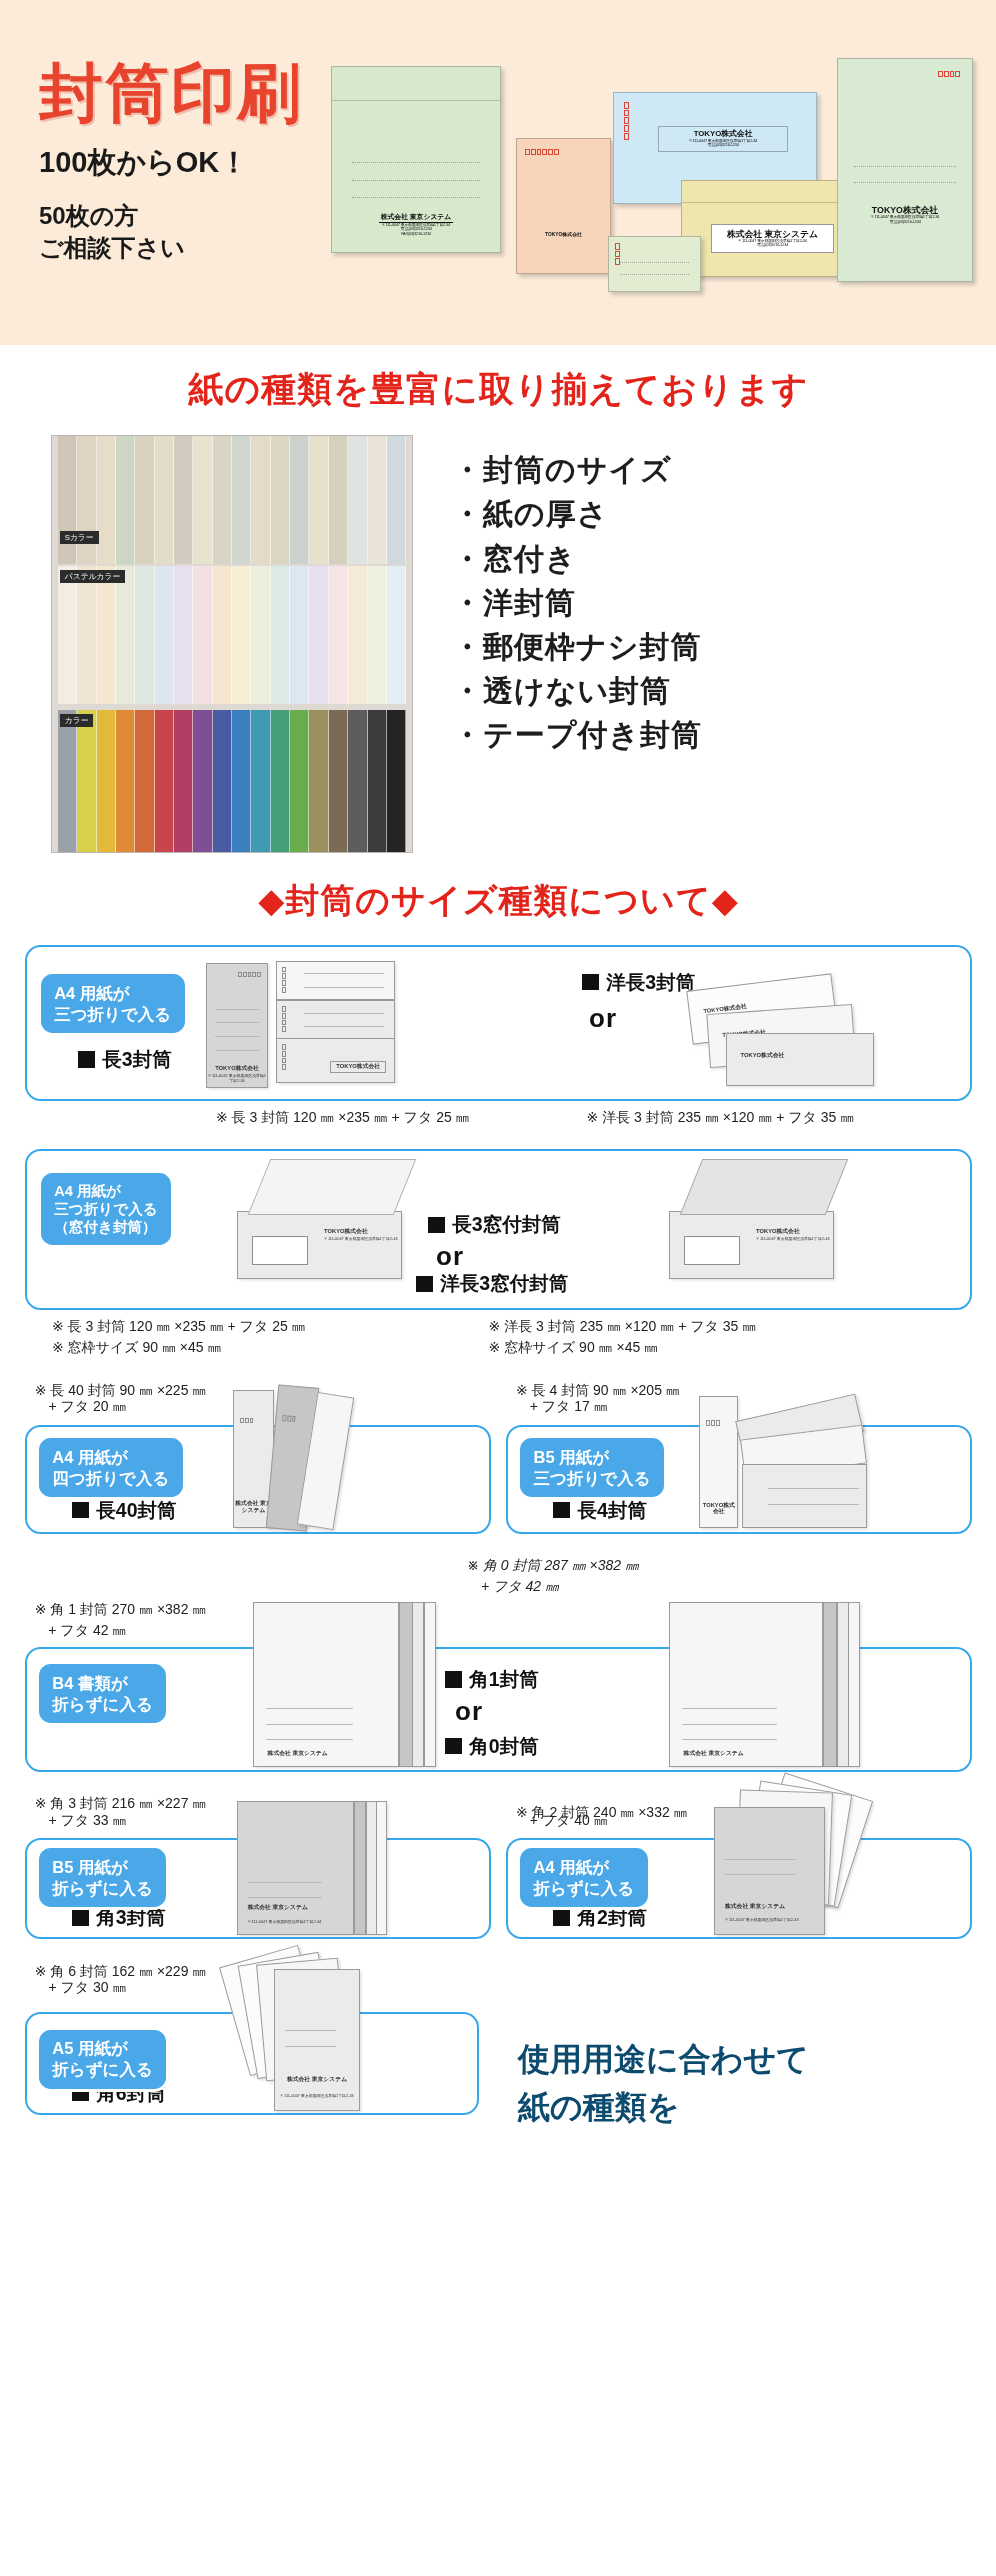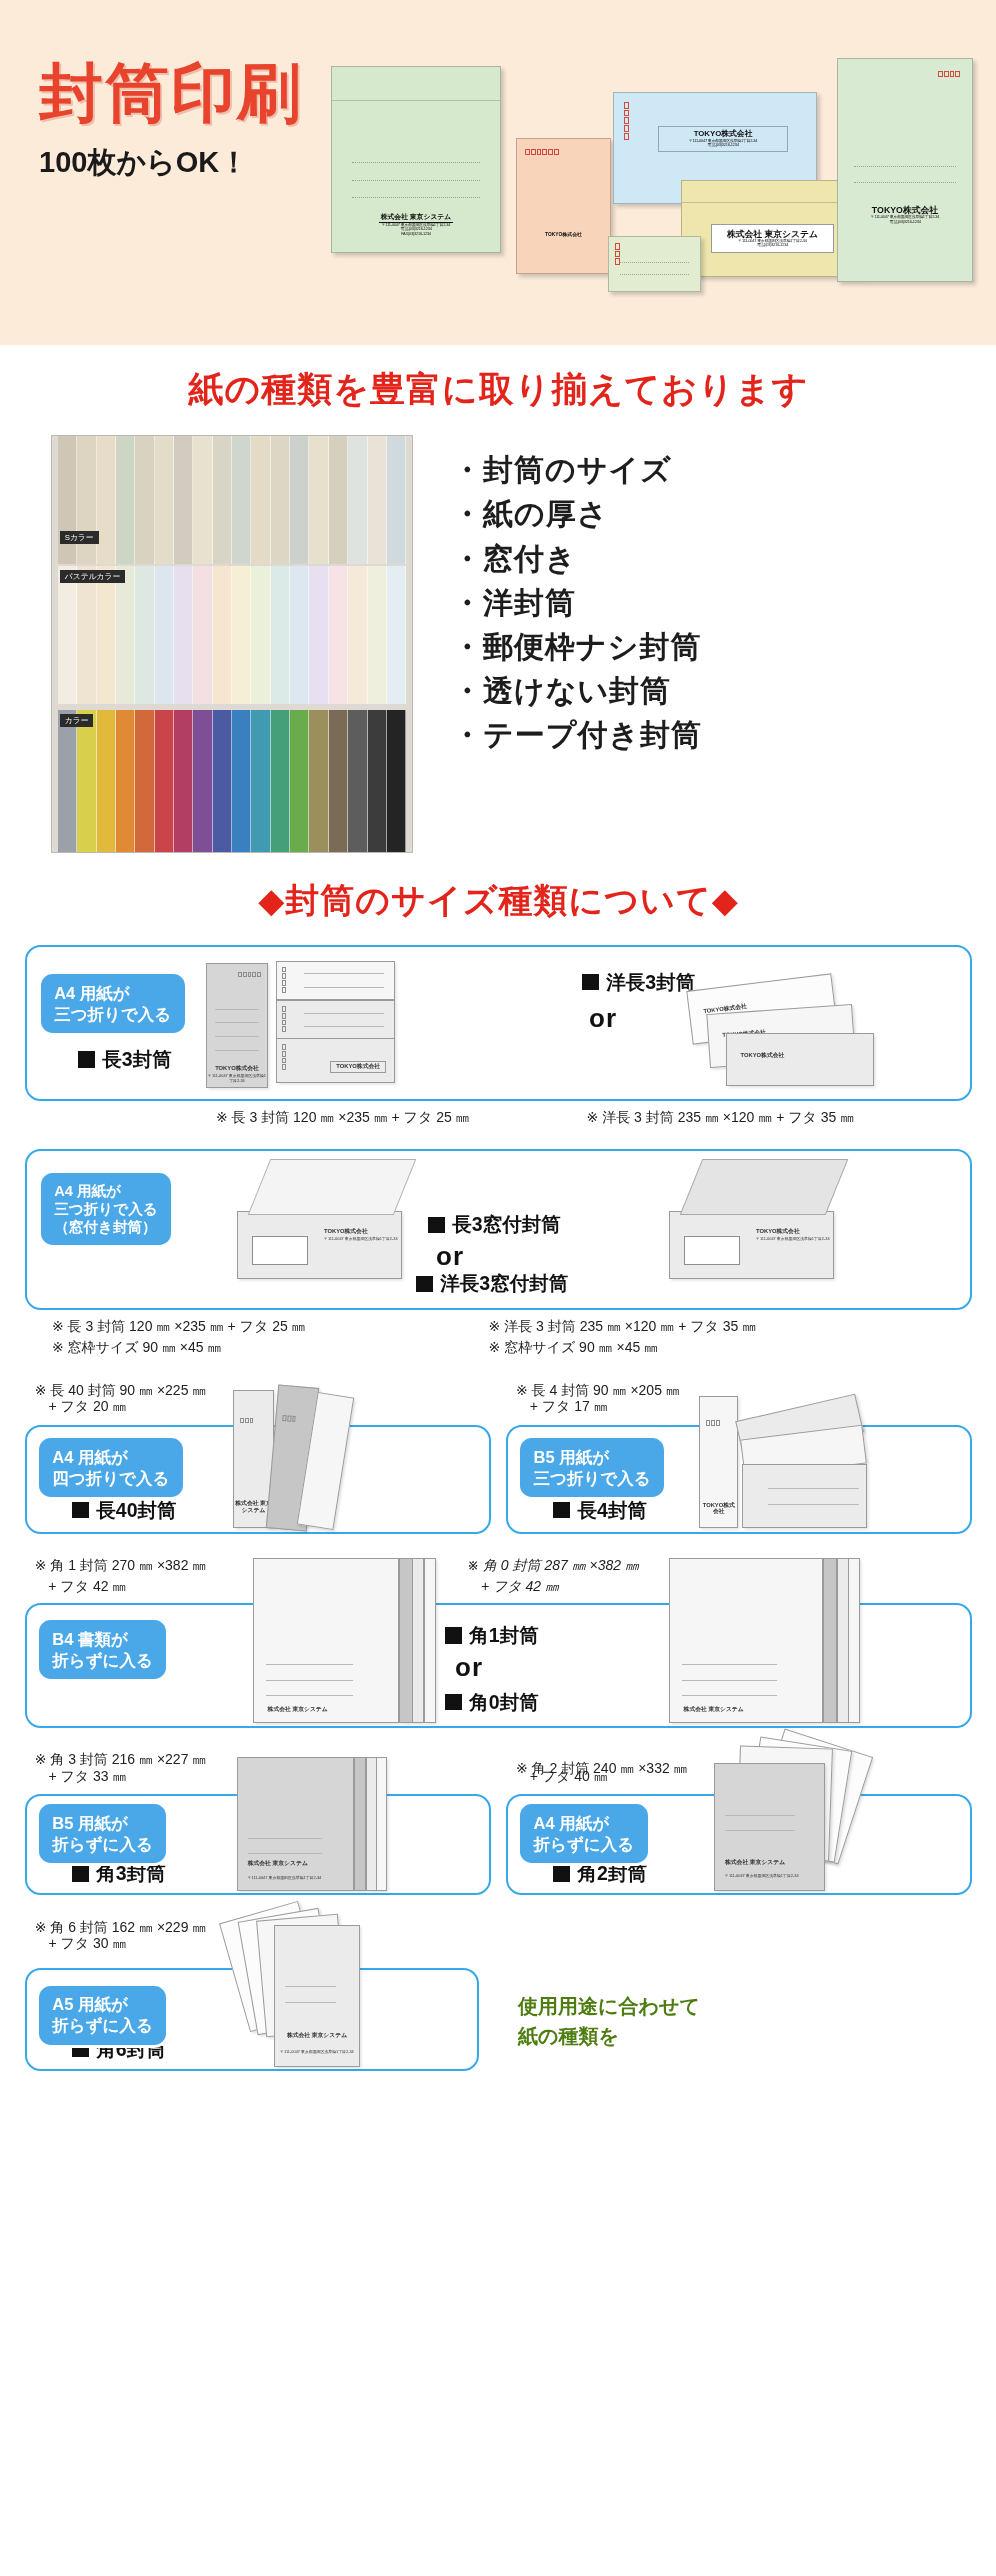--- a/index.html
+++ b/index.html
@@ -175,21 +175,21 @@
   .namelbl::before {
     content: ""; width: 16.5px; height: 16.5px; background: #111; display: block;
   }
   .or {
     font-size: 26px; font-weight: bold; color: #111; letter-spacing: 1px;
   }
   .dim {
     font-size: 14px; color: #222; line-height: 1.5; white-space: nowrap;
   }
   .closing {
-    font-size: 20px; font-weight: bold; color: #4d7c0f; line-height: 1.5;
+    font-size: 32px; font-weight: bold; color: #0c4a6e; line-height: 1.5;
   }
 
   
   .art { position: absolute; }
   .sh { border: 1px solid #9a9a9a; box-shadow: 1.9px 1.9px 2.9px rgba(0,0,0,.13); }
   .g1 { background:#d6d6d6; } .g2 { background:#ebebeb; } .g3 { background:#f6f6f6; }
   .g4 { background:#fcfcfc; } .g5 { background:#c6c6c6; }
   .win { position:absolute; background:#fff; border:1px solid #8d8d8d; }
   .ln { position:absolute; border-top:1px solid #b9b9b9; }
   .stamp { position:absolute; display:flex; gap:1px; }
@@ -198,20 +198,24 @@
   .microbold { font-weight:bold; font-size:5.8px; }
 </style>
 </head>
 <body>
 
 <div class="hero">
 
   <div class="hero-left">
     <div class="hero-title">封筒印刷</div>
     <div class="hero-sub1">100枚からOK！</div>
+    <div class="hero-sub2">
+      <div>50枚の方</div>
+      <div>ご相談下さい</div>
+    </div>
   </div>
 
   <div class="env e-green">
     <div class="flapline" style="top:33px"></div>
     <div class="rule" style="top:95px"></div>
     <div class="rule" style="top:113px"></div>
     <div class="rule" style="top:130px"></div>
     <div class="logo" style="top:146px">
       <span class="uline"><span>株式会社 東京システム</span></span>
       <small>〒111-0047 東京都墨田区浅草橋1丁目2-34</small>
@@ -547,21 +551,21 @@
         </div>
         <div class="namelbl" style="position:absolute; left:45px; top:70px;">
           <span>長4封筒</span>
         </div>
       </div>
     </div>
   </div>
 
   <div class="pad mb">
     <div style="display:flex;">
-      <div style="margin-left:9.7px;">
+      <div style="margin-left:9.7px;margin-top:44px;">
         <div class="dim">※ 角 1 封筒 270 ㎜ ×382 ㎜</div>
         <div class="dim" style="margin-left:13.6px">+ フタ 42 ㎜</div>
       </div>
       <div style="margin-left:261px;font-style:italic;">
         <div class="dim">※ 角 0 封筒 287 ㎜ ×382 ㎜</div>
         <div class="dim" style="margin-left:13.6px">+ フタ 42 ㎜</div>
       </div>
     </div>
     <div class="card" style="height:125px; margin-top:5.8px;">
       <div class="tag s16" style="left:11.7px; top:15.6px;">

